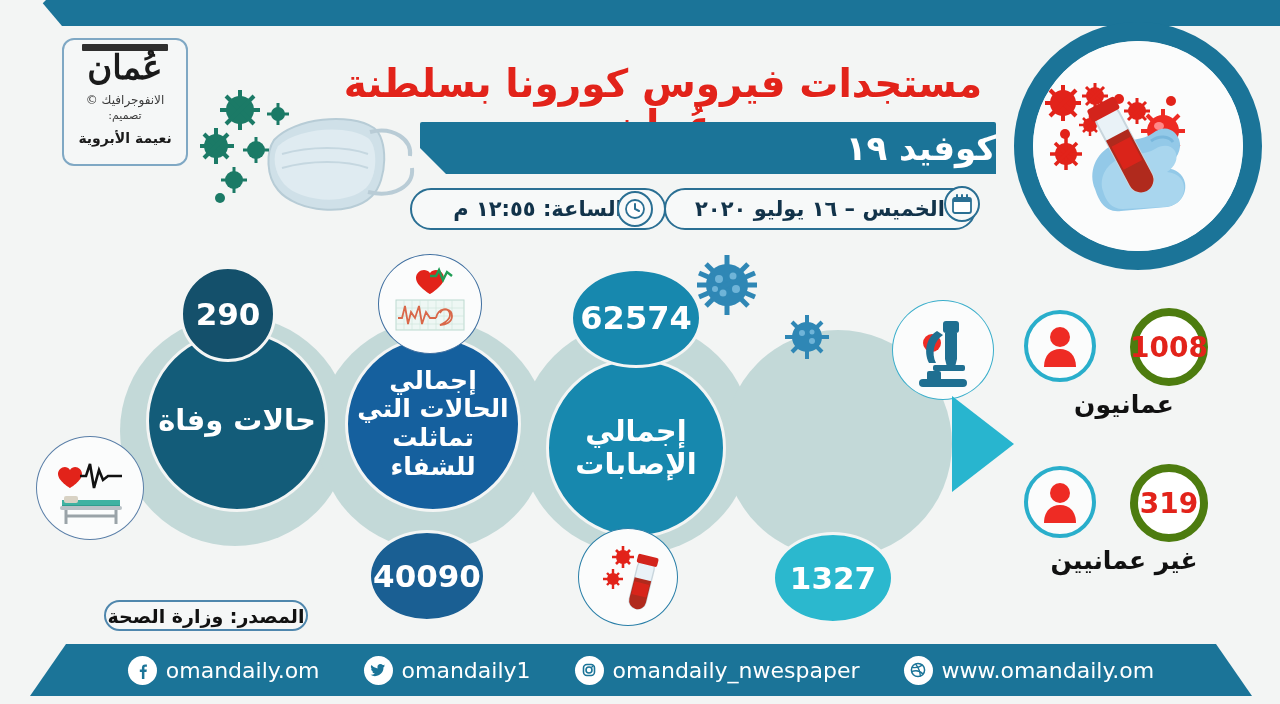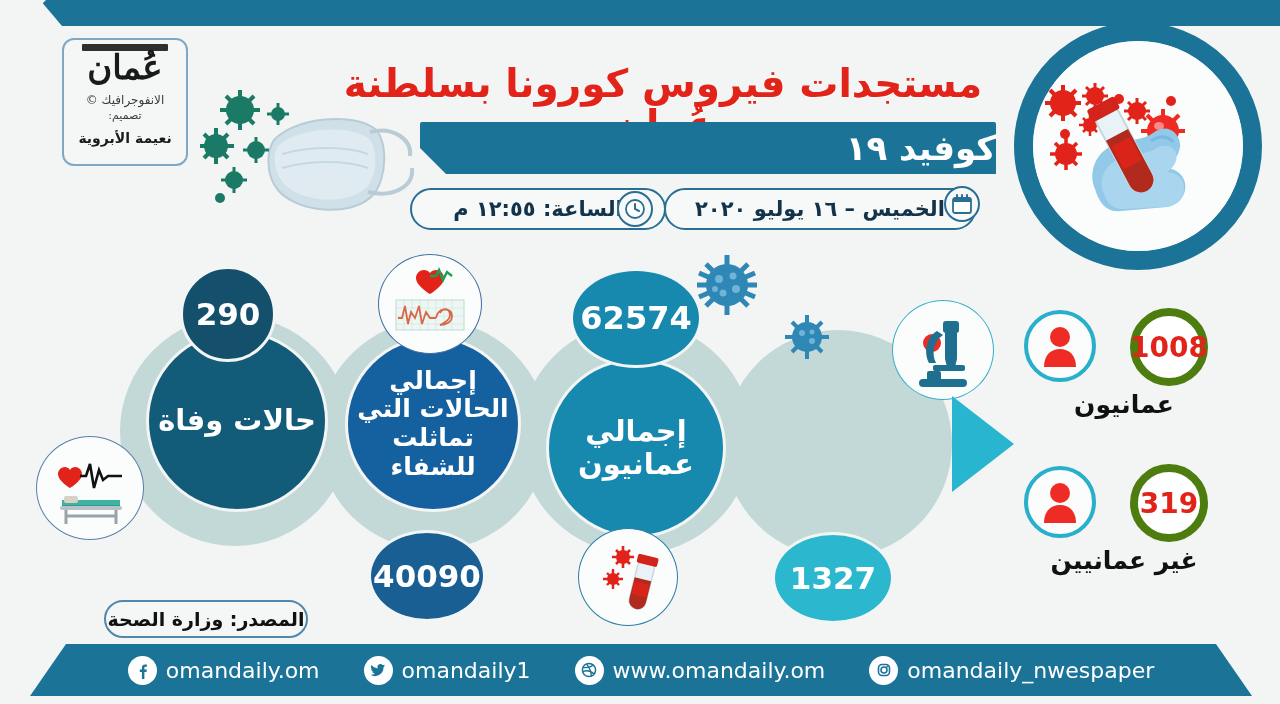--- a/index.html
+++ b/index.html
@@ -181,21 +181,21 @@
   .pc-1 { top: 310px; left: 1024px; }
   .cc-1 { top: 308px; left: 1130px; }
   .gl-1 { top: 390px; left: 1024px; }
   .pc-2 { top: 466px; left: 1024px; }
   .cc-2 { top: 464px; left: 1130px; }
   .gl-2 { top: 546px; left: 1024px; }
 
   
   .source-pill {
     position: absolute; top: 600px; left: 104px;
-    width: 204px; height: 38px;
+    width: 204px; height: 31px;
     border: 2px solid #4f87ad; border-radius: 20px;
     background: #f5f7f7;
     display: flex; align-items: center; justify-content: center;
     color: #111; font-size: 19px; font-weight: 600; direction: rtl;
   }
 
   
   .footer {
     position: absolute; bottom: 8px; left: 30px;
     width: 1222px; height: 52px;
@@ -484,21 +484,21 @@
           <line x1="66" y1="38" x2="66" y2="68"></line>
         <line x1="10" y1="46" x2="78" y2="46"></line>
           <line x1="10" y1="54" x2="78" y2="54"></line>
           <line x1="10" y1="62" x2="78" y2="62"></line>
       </g>
       <polyline points="12,56 16,56 19,44 22,62 25,50 29,56 33,44 36,62 40,50 44,56 50,56" fill="none" stroke="#d9684a" stroke-width="1.8"></polyline>
       <path d="M50,56 c2-10 14-12 14-3 c0,6 -10,10 -10,10 c6,0 12,-3 12,-9 c0,-7 -9,-9 -12,-3" fill="none" stroke="#d9684a" stroke-width="1.8"></path>
     </svg>
   </div>
 
-  <div class="stat-main c-infect">إجمالي عمانيون</div>
+  <div class="stat-main c-infect">إجمالي الإصابات</div>
   <div class="stat-num  n-infect">62574</div>
   <div class="icon-bubble ib-tube">
     <svg width="86" height="84" viewBox="0 0 86 84">
       <g fill="#e2231a">
         <g transform="translate(38,22)">
             <circle r="7"></circle>
             <g stroke="#e2231a" stroke-width="2.6">
               <line x1="-11" y1="0" x2="11" y2="0"></line>
               <line x1="0" y1="-11" x2="0" y2="11"></line>
               <line x1="-7" y1="-7" x2="7" y2="7"></line>
@@ -573,33 +573,33 @@
       <div class="f-badge">
         <svg width="18" height="18" viewBox="0 0 18 18">
             <path d="M16 4.6c-.5.2-1.1.4-1.7.5.6-.4 1.1-1 1.3-1.7-.6.3-1.2.6-1.9.7A3 3 0 0 0 8.5 6.8c0 .2 0 .5.1.7A8.5 8.5 0 0 1 2.4 4a3 3 0 0 0 .9 4 3 3 0 0 1-1.3-.4 3 3 0 0 0 2.4 2.9 3 3 0 0 1-1.3 0 3 3 0 0 0 2.8 2.1 6 6 0 0 1-4.4 1.2 8.5 8.5 0 0 0 13-7.2v-.4c.6-.4 1.1-1 1.5-1.6Z" fill="#1b7498"></path>
           </svg>
       </div>
       <div class="f-text">omandaily1</div>
     </div>
     <div class="f-item">
       <div class="f-badge">
         <svg width="18" height="18" viewBox="0 0 18 18">
+          <rect x="3.5" y="3.5" width="11" height="11" rx="3.4" fill="none" stroke="#1b7498" stroke-width="1.6"></rect>
+          <circle cx="9" cy="9" r="3" fill="none" stroke="#1b7498" stroke-width="1.6"></circle>
+          <circle cx="12.4" cy="5.6" r="1" fill="#1b7498"></circle>
+        </svg>
+      </div>
+      <div class="f-text">omandaily_nwespaper</div>
+    </div>
+    <div class="f-item">
+      <div class="f-badge">
+        <svg width="18" height="18" viewBox="0 0 18 18">
           <circle cx="9" cy="9" r="6.6" fill="none" stroke="#1b7498" stroke-width="1.5"></circle>
           <path d="M3 6.4c4.2.6 8 -.3 10.6 -2.6" fill="none" stroke="#1b7498" stroke-width="1.4"></path>
           <path d="M2.6 10.6c4.4 -1.6 8.8 -.4 11.6 2.6" fill="none" stroke="#1b7498" stroke-width="1.4"></path>
           <path d="M6.6 3.1c3 3.6 4.6 7.8 4.8 12.2" fill="none" stroke="#1b7498" stroke-width="1.4"></path>
         </svg>
       </div>
       <div class="f-text">www.omandaily.om</div>
     </div>
-    <div class="f-item">
-      <div class="f-badge">
-        <svg width="18" height="18" viewBox="0 0 18 18">
-          <rect x="3.5" y="3.5" width="11" height="11" rx="3.4" fill="none" stroke="#1b7498" stroke-width="1.6"></rect>
-          <circle cx="9" cy="9" r="3" fill="none" stroke="#1b7498" stroke-width="1.6"></circle>
-          <circle cx="12.4" cy="5.6" r="1" fill="#1b7498"></circle>
-        </svg>
-      </div>
-      <div class="f-text">omandaily_nwespaper</div>
-    </div>
   </div>
 
 </div>
 
 </body></html>

